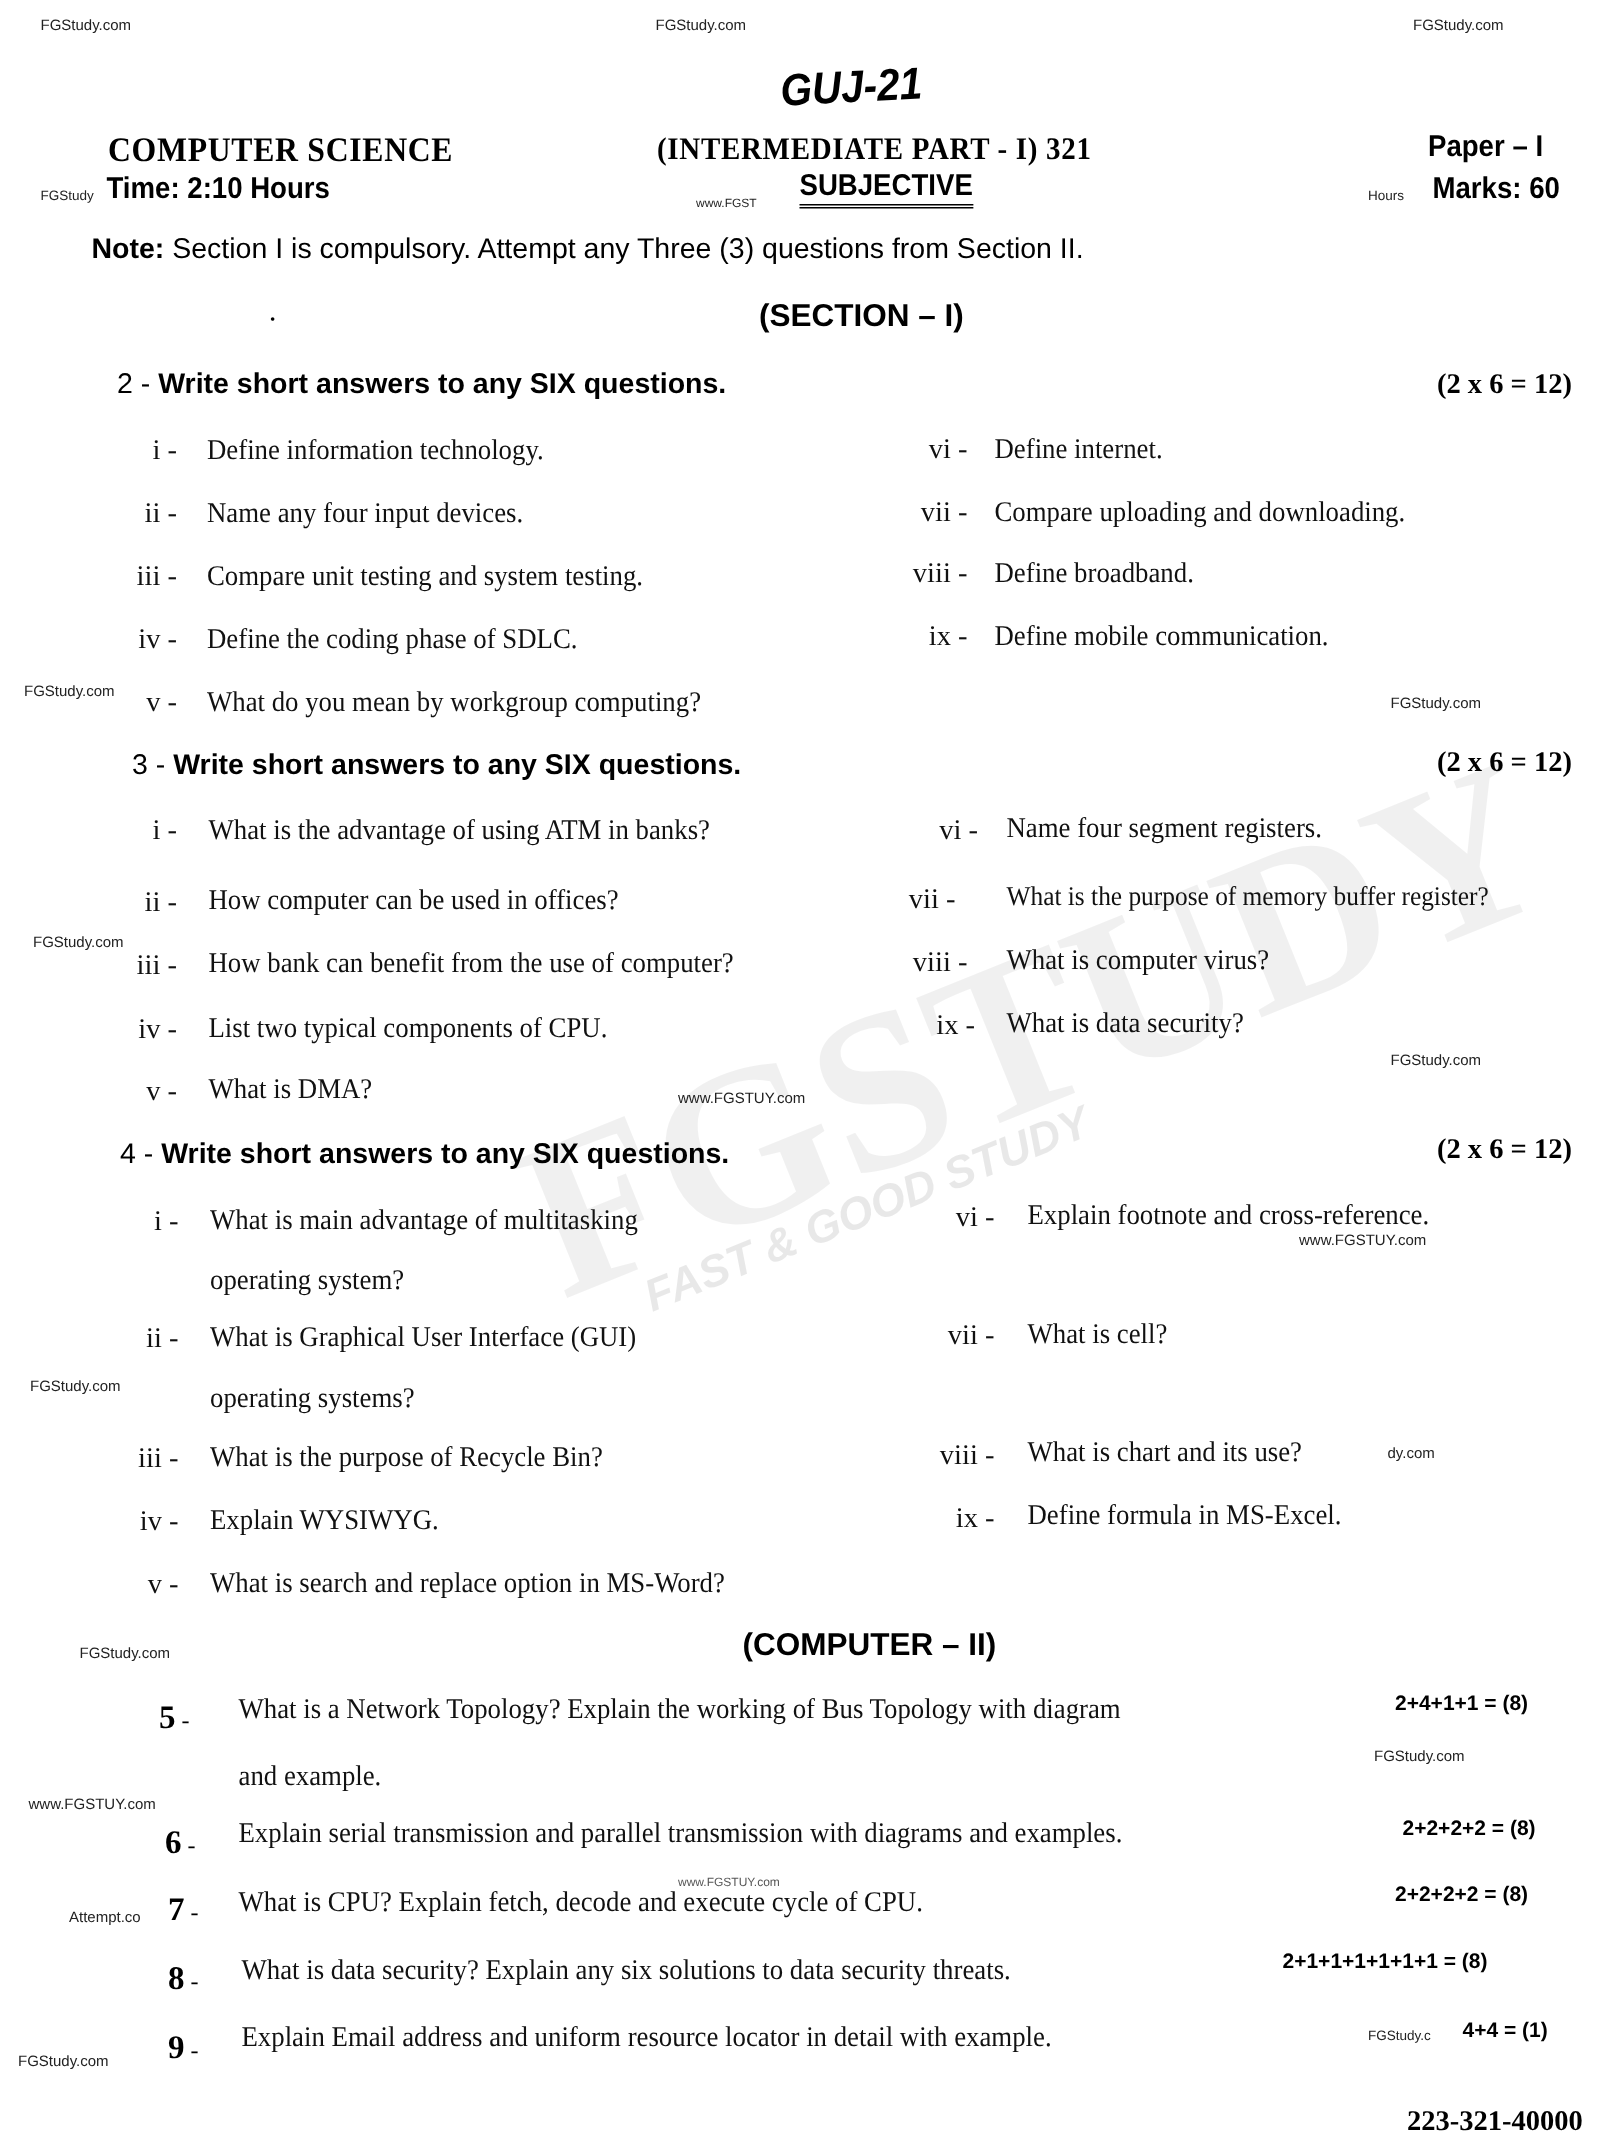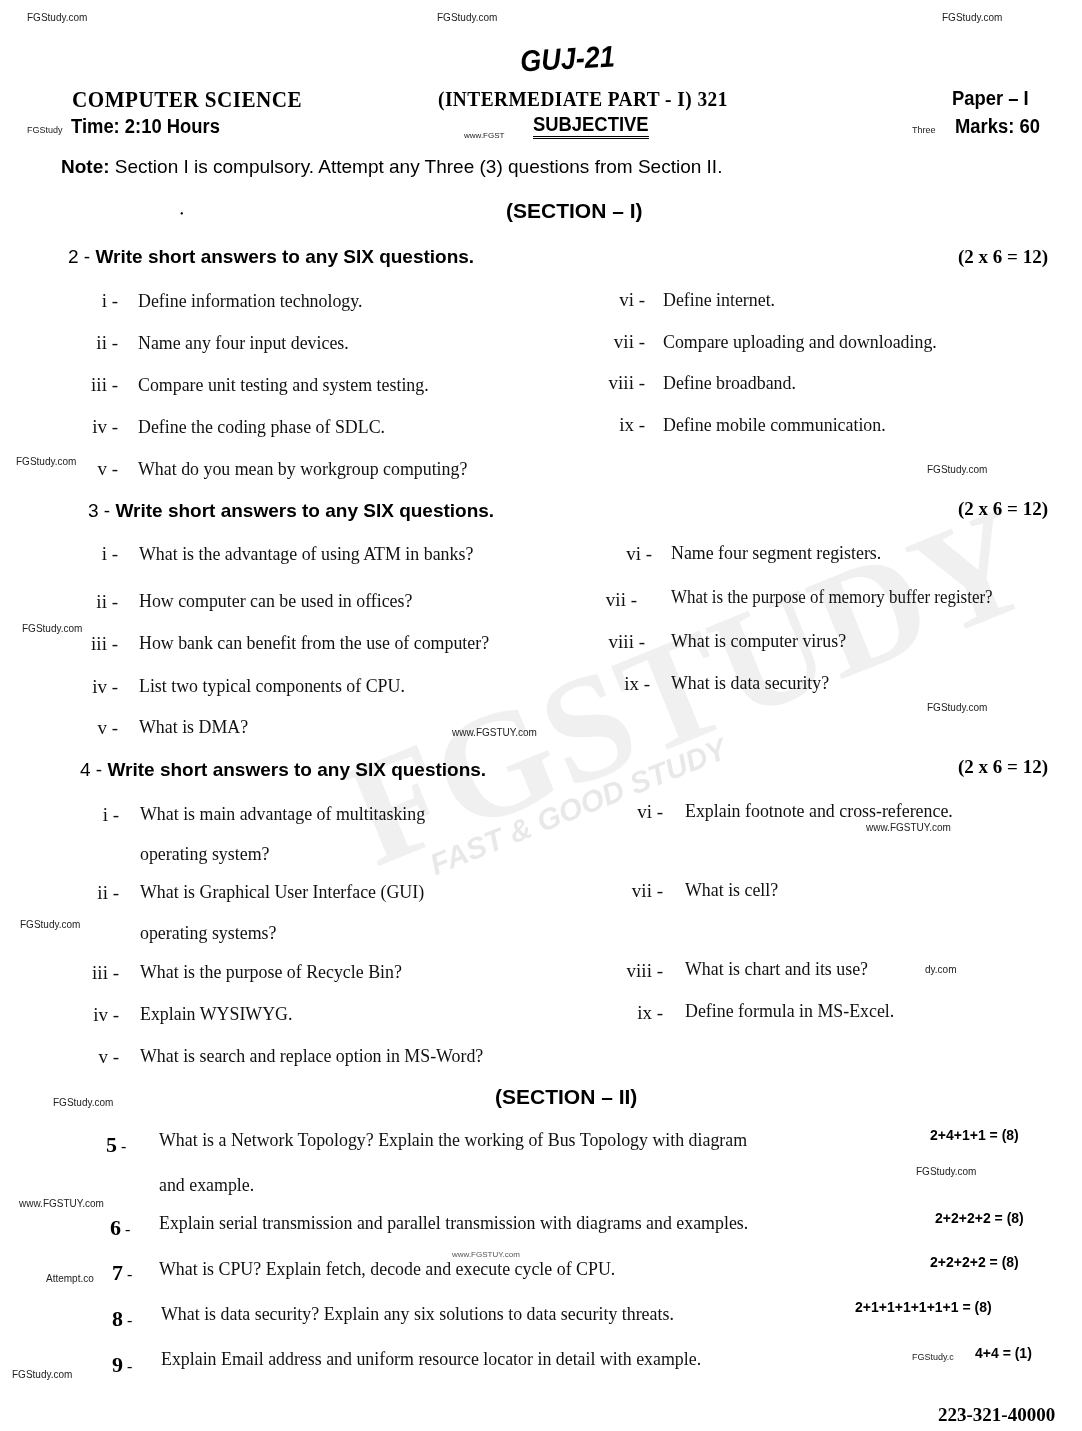--- a/index.html
+++ b/index.html
@@ -38,31 +38,31 @@
 
 <div class="abs handwritten" style="left:515px; top:42px;">GUJ-21</div>
 <div class="abs hdr-serif" style="left:72px; top:87px;">COMPUTER SCIENCE</div>
 <div class="abs hdr-serif" style="left:438px; top:87px; font-size:21px;">(INTERMEDIATE PART - I) 321</div>
 <div class="abs hdr-sans" style="left:952px; top:87px;">Paper – I</div>
 
 <div class="abs wm" style="left:27px; top:125px; font-size:9px;">FGStudy</div>
 <div class="abs hdr-sans" style="left:71px; top:115px;">Time:  2:10  Hours</div>
 <div class="abs wm" style="left:464px; top:131px; font-size:8px;">www.FGST</div>
 <div class="abs hdr-sans underline" style="left:533px; top:113px;">SUBJECTIVE</div>
-<div class="abs wm" style="left:912px; top:125px; font-size:9px;">Three</div>
+<div class="abs wm" style="left:912px; top:125px; font-size:9px;">Hours</div>
 <div class="abs hdr-sans" style="left:955px; top:115px;">Marks: 60</div>
 
 <div class="abs note" style="left:61px; top:156px;">
   <b>Note:</b><span> Section I is compulsory. Attempt any Three (3) questions from Section II.</span>
 </div>
 
 <div class="abs" style="left:180px; top:208px; font-size:10px;">•</div>
 <div class="abs section-title" style="left:506px; top:199px;">(SECTION – I)</div>
 
-<div class="abs q-head" style="left:68px; top:246px;">
+<div class="abs q-head" style="left:78px; top:246px;">
   <span class="qn">2 -</span>
   <span>Write short answers to any SIX questions.</span>
 </div>
 <div class="abs marks" style="left:958px; top:246px;">(2 x 6 = 12)</div>
 
 <div class="abs num" style="left:73px; top:290px;">i -</div>
 <div class="abs qtext" style="left:138px; top:290px;">Define information technology.</div>
 <div class="abs num" style="left:73px; top:332px;">ii -</div>
 <div class="abs qtext" style="left:138px; top:332px;">Name any four input devices.</div>
 <div class="abs num" style="left:73px; top:374px;">iii -</div>
@@ -137,21 +137,21 @@
 <div class="abs wm" style="left:866px; top:822px;">www.FGSTUY.com</div>
 <div class="abs num" style="left:618px; top:880px;">vii -</div>
 <div class="abs qtext" style="left:685px; top:879px;">What is cell?</div>
 <div class="abs num" style="left:618px; top:960px;">viii -</div>
 <div class="abs qtext" style="left:685px; top:958px;">What is chart and its use?</div>
 <div class="abs wm" style="left:925px; top:964px;">dy.com</div>
 <div class="abs num" style="left:618px; top:1002px;">ix -</div>
 <div class="abs qtext" style="left:685px; top:1000px;">Define formula in MS-Excel.</div>
 
 <div class="abs wm" style="left:53px; top:1097px;">FGStudy.com</div>
-<div class="abs section-title" style="left:495px; top:1085px;">(SECTION – II)</div>
+<div class="abs section-title" style="left:495px; top:1085px;">(COMPUTER – II)</div>
 
 <div class="abs long-num" style="left:106px; top:1132px;"><span>5</span><span class="dash"> -</span></div>
 <div class="abs qtext" style="left:159px; top:1129px;">What is a Network Topology? Explain the working of Bus Topology with diagram</div>
 <div class="abs long-marks" style="left:930px; top:1127px;">2+4+1+1 = (8)</div>
 <div class="abs wm" style="left:916px; top:1166px;">FGStudy.com</div>
 <div class="abs qtext" style="left:159px; top:1174px;">and example.</div>
 
 <div class="abs wm" style="left:19px; top:1198px;">www.FGSTUY.com</div>
 <div class="abs long-num" style="left:110px; top:1215px;"><span>6</span><span class="dash"> -</span></div>
 <div class="abs qtext" style="left:159px; top:1212px;">Explain serial transmission and parallel transmission with diagrams and examples.</div>

